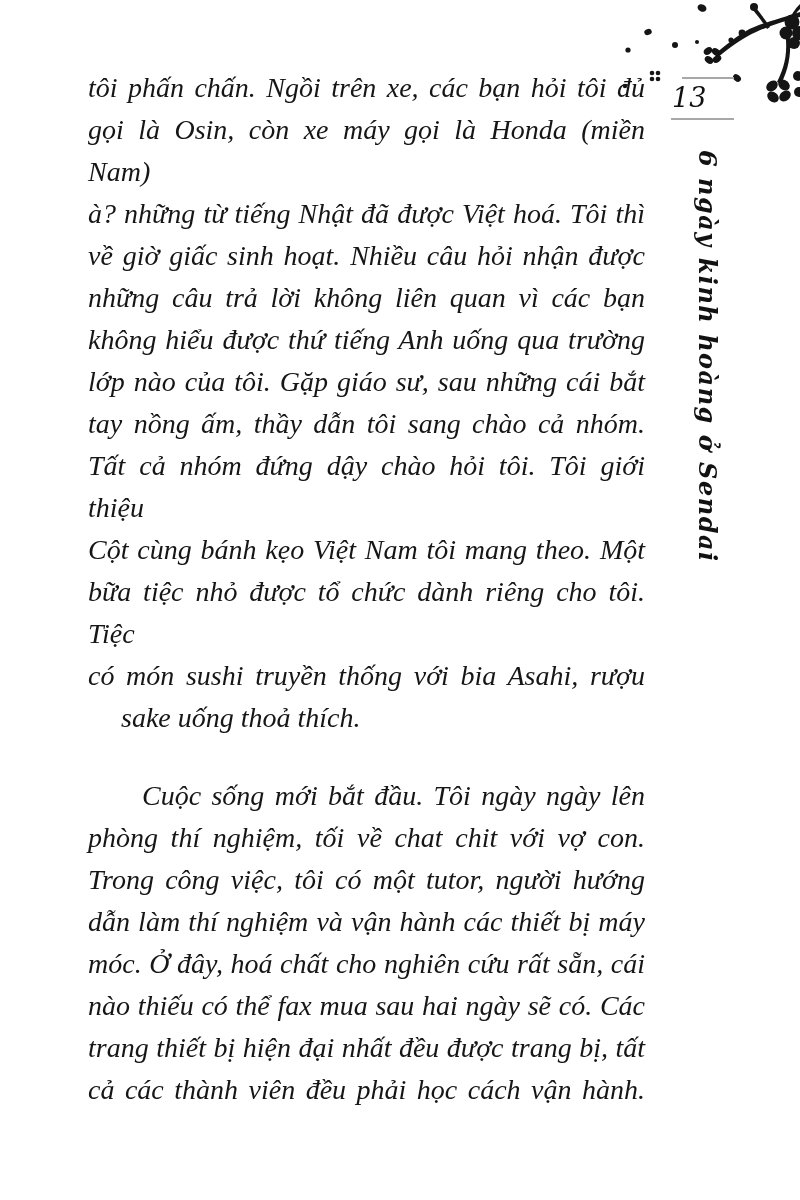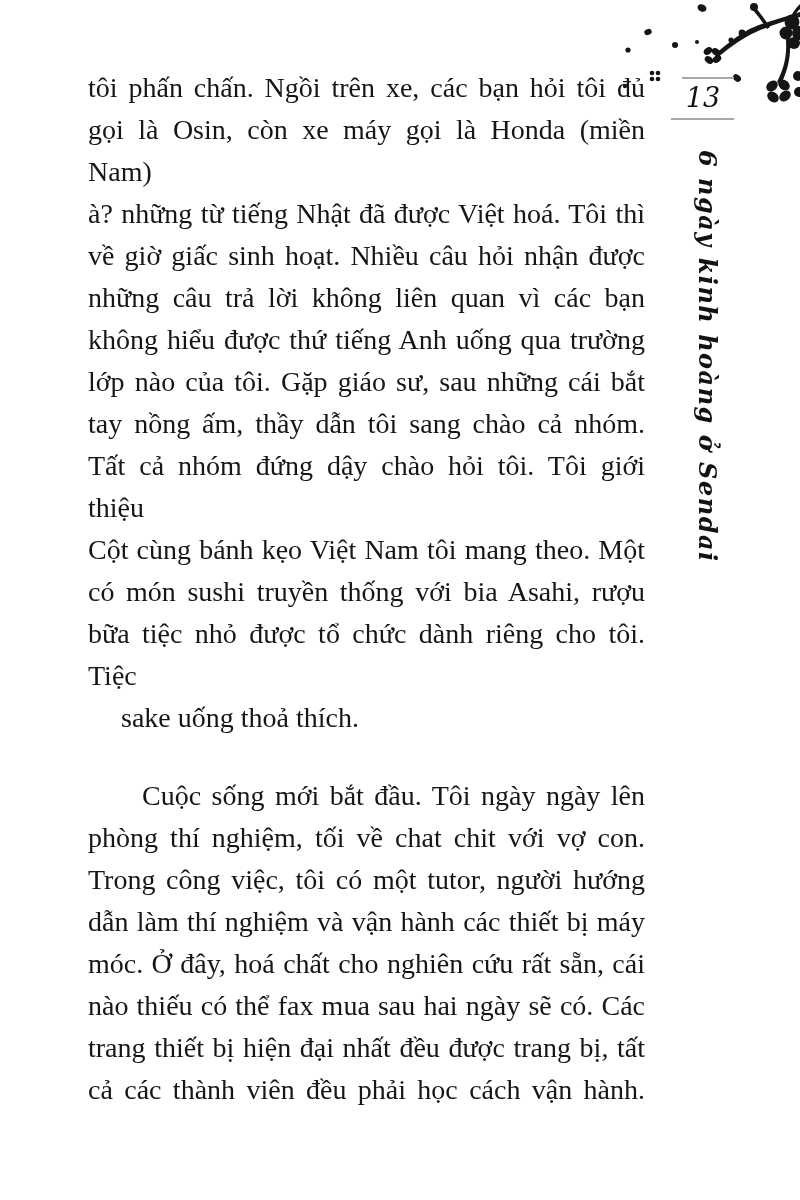--- a/index.html
+++ b/index.html
@@ -23,38 +23,38 @@
     font-size: 28px;
     line-height: 42px;
   }
   .para { margin: 0; }
   .para + .para { margin-top: 9px; }
   .line {
     text-align: justify;
     text-align-last: justify;
     text-justify: inter-word;
     white-space: normal;
+    font-style: italic;
   }
   .line.last-left { text-align-last: left; margin-left: 33px; }
   .line.indent { text-indent: 54px; margin-top: 36px; }
 
   
   .rule {
     position: absolute;
     height: 2px;
     background: #a8a8a8;
   }
   .rule-top    { left: 682px; top: 77px;  width: 52px; }
   .rule-bottom { left: 671px; top: 118px; width: 63px; }
   .pagenum {
     position: absolute;
     left: 672px;
     top: 80px;
     width: 62px;
-    text-align: center;
     font-family: "DejaVu Serif", serif;
     font-style: italic;
     font-size: 27px;
     line-height: 36px;
     color: #111111;
   }
 
   
   .side-title {
     position: absolute;
@@ -145,22 +145,22 @@
         <div class="line">tôi phấn chấn. Ngồi trên xe, các bạn hỏi tôi đủ</div>
         <div class="line">gọi là Osin, còn xe máy gọi là Honda (miền Nam)</div>
         <div class="line">à? những từ tiếng Nhật đã được Việt hoá. Tôi thì</div>
         <div class="line">về giờ giấc sinh hoạt. Nhiều câu hỏi nhận được</div>
         <div class="line">những câu trả lời không liên quan vì các bạn</div>
         <div class="line">không hiểu được thứ tiếng Anh uống qua trường</div>
         <div class="line">lớp nào của tôi. Gặp giáo sư, sau những cái bắt</div>
         <div class="line">tay nồng ấm, thầy dẫn tôi sang chào cả nhóm.</div>
         <div class="line">Tất cả nhóm đứng dậy chào hỏi tôi. Tôi giới thiệu</div>
         <div class="line">Cột cùng bánh kẹo Việt Nam tôi mang theo. Một</div>
+        <div class="line">bữa tiệc nhỏ được tổ chức dành riêng cho tôi. Tiệc</div>
         <div class="line">có món sushi truyền thống với bia Asahi, rượu</div>
-        <div class="line">bữa tiệc nhỏ được tổ chức dành riêng cho tôi. Tiệc</div>
         <div class="line last-left">sake uống thoả thích.</div>
       </div>
       <div class="para">
         <div class="line indent">Cuộc sống mới bắt đầu. Tôi ngày ngày lên</div>
         <div class="line">phòng thí nghiệm, tối về chat chit với vợ con.</div>
         <div class="line">Trong công việc, tôi có một tutor, người hướng</div>
         <div class="line">dẫn làm thí nghiệm và vận hành các thiết bị máy</div>
         <div class="line">móc. Ở đây, hoá chất cho nghiên cứu rất sẵn, cái</div>
         <div class="line">nào thiếu có thể fax mua sau hai ngày sẽ có. Các</div>
         <div class="line">trang thiết bị hiện đại nhất đều được trang bị, tất</div>

